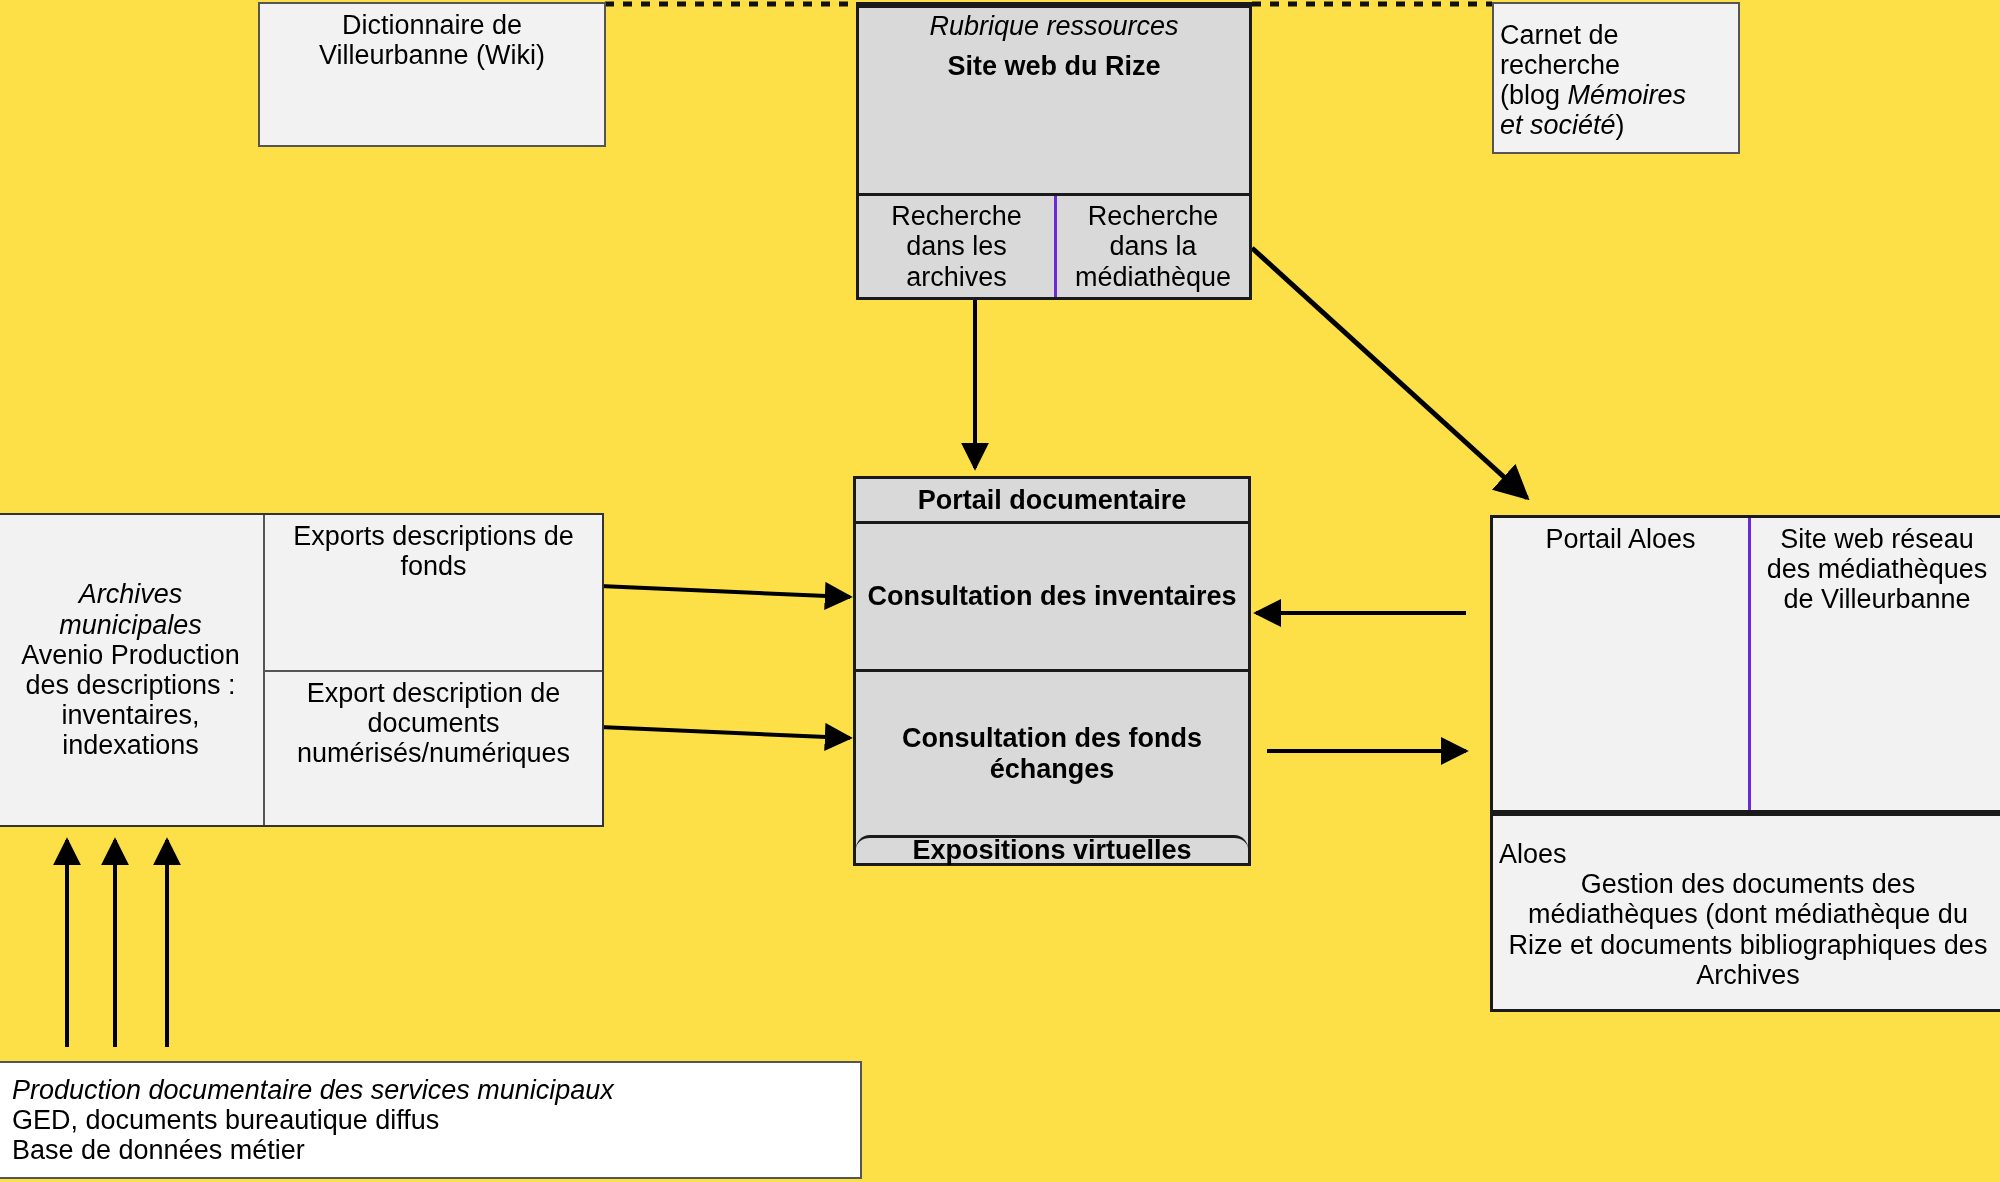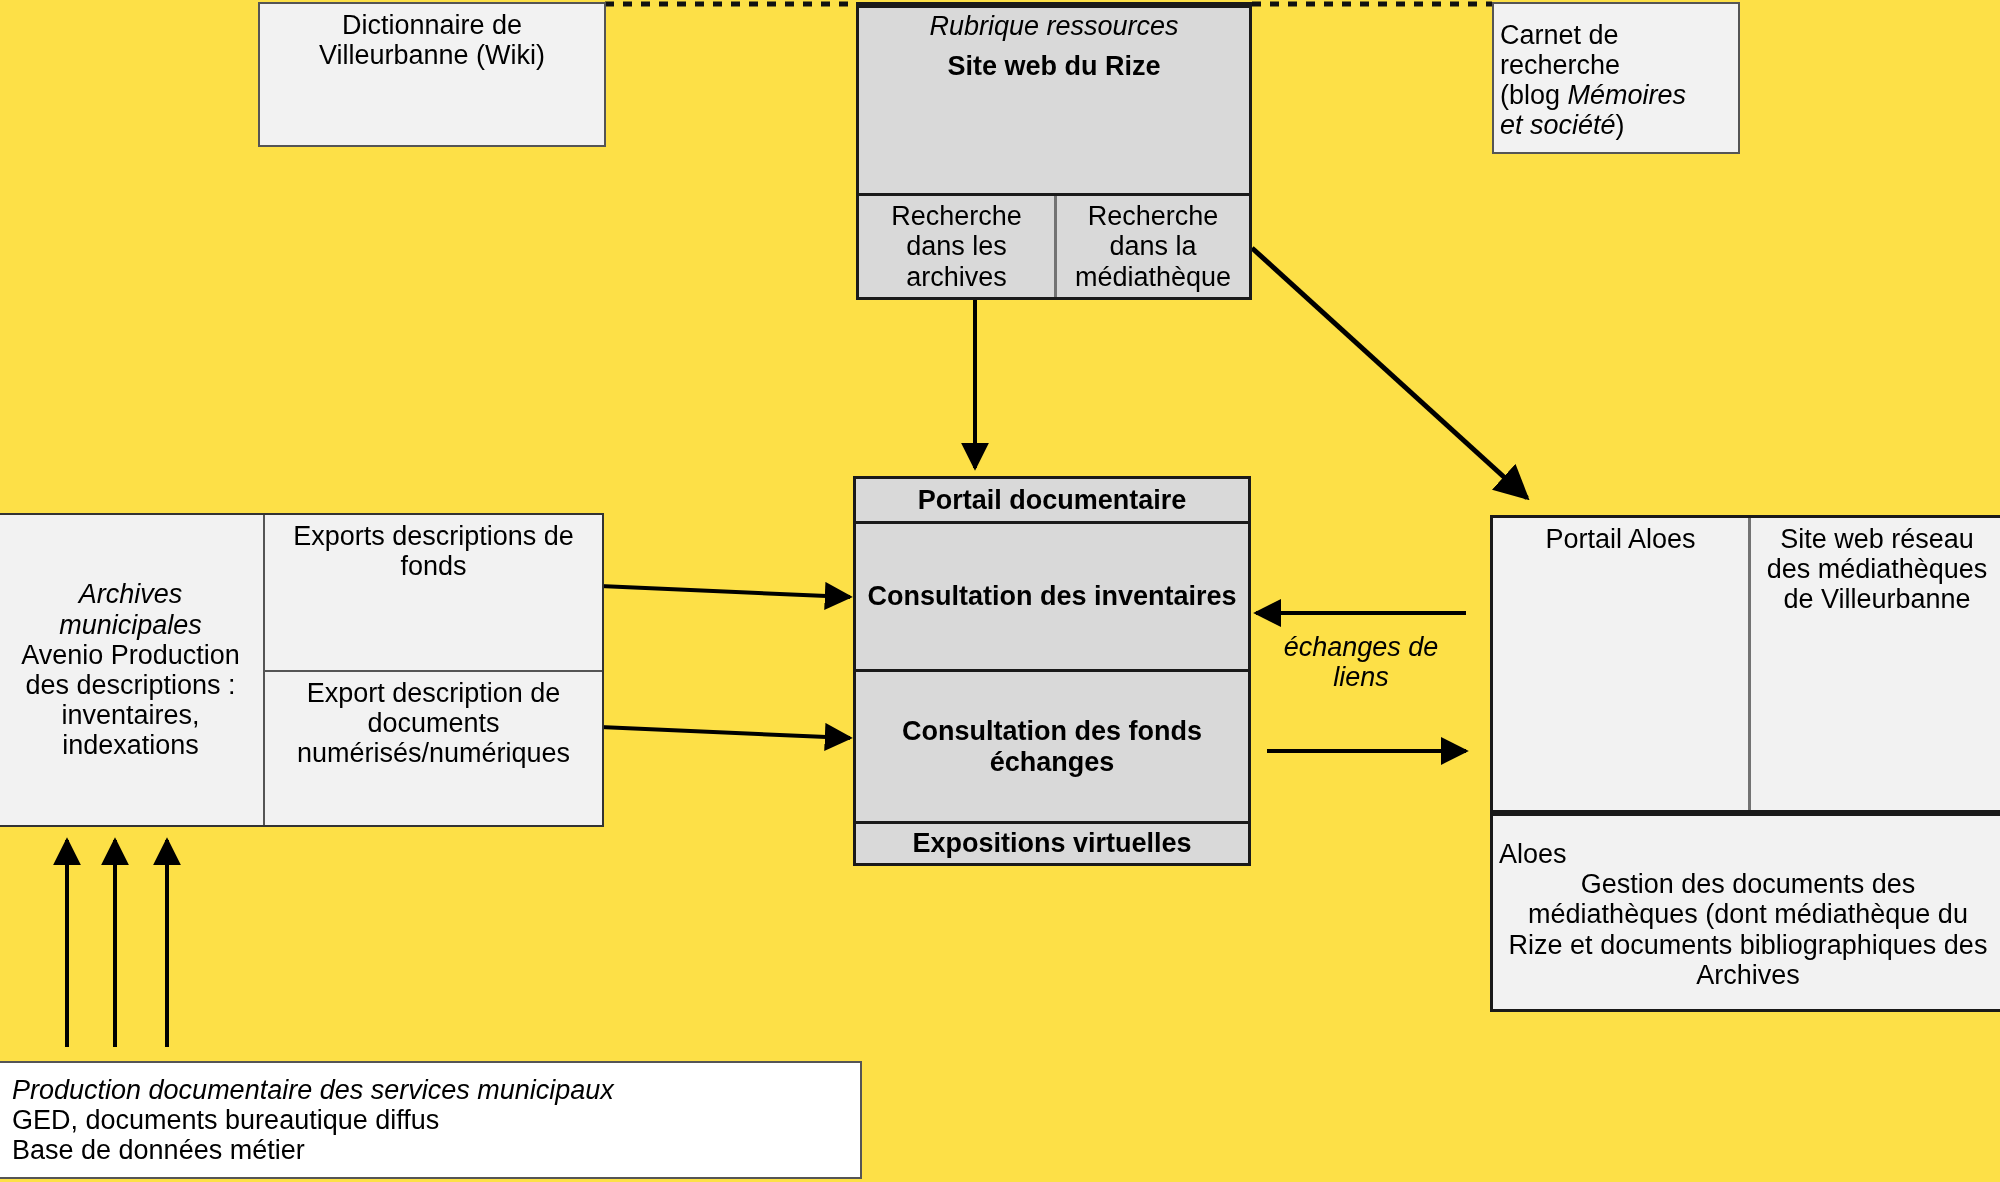--- a/index.html
+++ b/index.html
@@ -36,21 +36,21 @@
     padding: 2px 6px;
     line-height: 1.12;
     font-size: 27px;
   }
   .cell.top-al { align-items: flex-start; padding-top: 6px; }
   .cell.bold { font-weight: bold; }
   .cell.italic { font-style: italic; }
   .cell.left-al { justify-content: flex-start; text-align: left; }
   .row { display: flex; width: 100%; }
   .divider-h { border-top: 3px solid #1a1a1a; }
-  .divider-v { border-left: 3px solid #737373; }
+  .divider-v { border-left: 3px solid #6d28d9; }
   .divider-h-thin { border-top: 2px solid #555555; }
   .divider-v-thin { border-left: 2px solid #555555; }
   .box.thin { border: 2px solid #555555; }
   .box.thin2 { border: 2px solid #333333; }
   svg.overlay {
     position: absolute;
     left: 0; top: 0;
     width: 2000px;
     height: 1182px;
     pointer-events: none;
@@ -125,38 +125,37 @@
     <div style="flex:1; display:flex; flex-direction:column;">
       <div class="cell top-al divider-v-thin" style="height:50%;">Exports descriptions de fonds</div>
       <div class="cell top-al divider-v-thin divider-h-thin" style="height:50%;">Export description de documents numérisés/numériques</div>
     </div>
   </div>
 
   <div class="box grey" style="left:853px; top:476px; width:398px; height:390px;">
     <div class="cell bold" style="height:42px;">Portail documentaire</div>
     <div class="cell bold divider-h" style="height:148px;">Consultation des inventaires</div>
     <div class="cell bold divider-h" style="flex:1;">Consultation des fonds échanges</div>
-    <div class="cell bold divider-h" style="height:42px;">Expositions virtuelles</div>
+    <div class="cell bold divider-h" style="height:28px;border-radius:21px;">Expositions virtuelles</div>
   </div>
 
   <div class="box" style="left:1490px; top:515px; width:516px; height:298px;">
     <div class="row" style="height:100%;">
       <div class="cell top-al" style="width:50%; height:100%;">Portail Aloes</div>
       <div class="cell top-al divider-v" style="width:50%; height:100%;">Site web réseau des médiathèques de Villeurbanne</div>
     </div>
   </div>
 
   <div class="box" style="left:1490px; top:813px; width:516px; height:199px;">
     <div class="cell top-al" style="height:100%; flex-direction:column;">
       <span style="display:block;">Aloes</span>
       <span style="display:block;">Gestion des documents des médiathèques (dont médiathèque du Rize et documents bibliographiques des Archives</span>
     </div>
   </div>
 
-  <div class="lbl" style="left:1258px; top:632px; width:206px;">échanges de liens</div>
 
   <div class="box thin" style="left:-4px; top:1061px; width:866px; height:118px; background:#ffffff;">
     <div class="cell left-al" style="height:100%; flex-direction:column; align-items:flex-start; justify-content:center; padding-left:14px;">
       <em style="display:block;">Production documentaire des services municipaux</em>
       <span style="display:block;">GED, documents bureautique diffus</span>
       <span style="display:block;">Base de données métier</span>
     </div>
   </div>
 
 </div>

